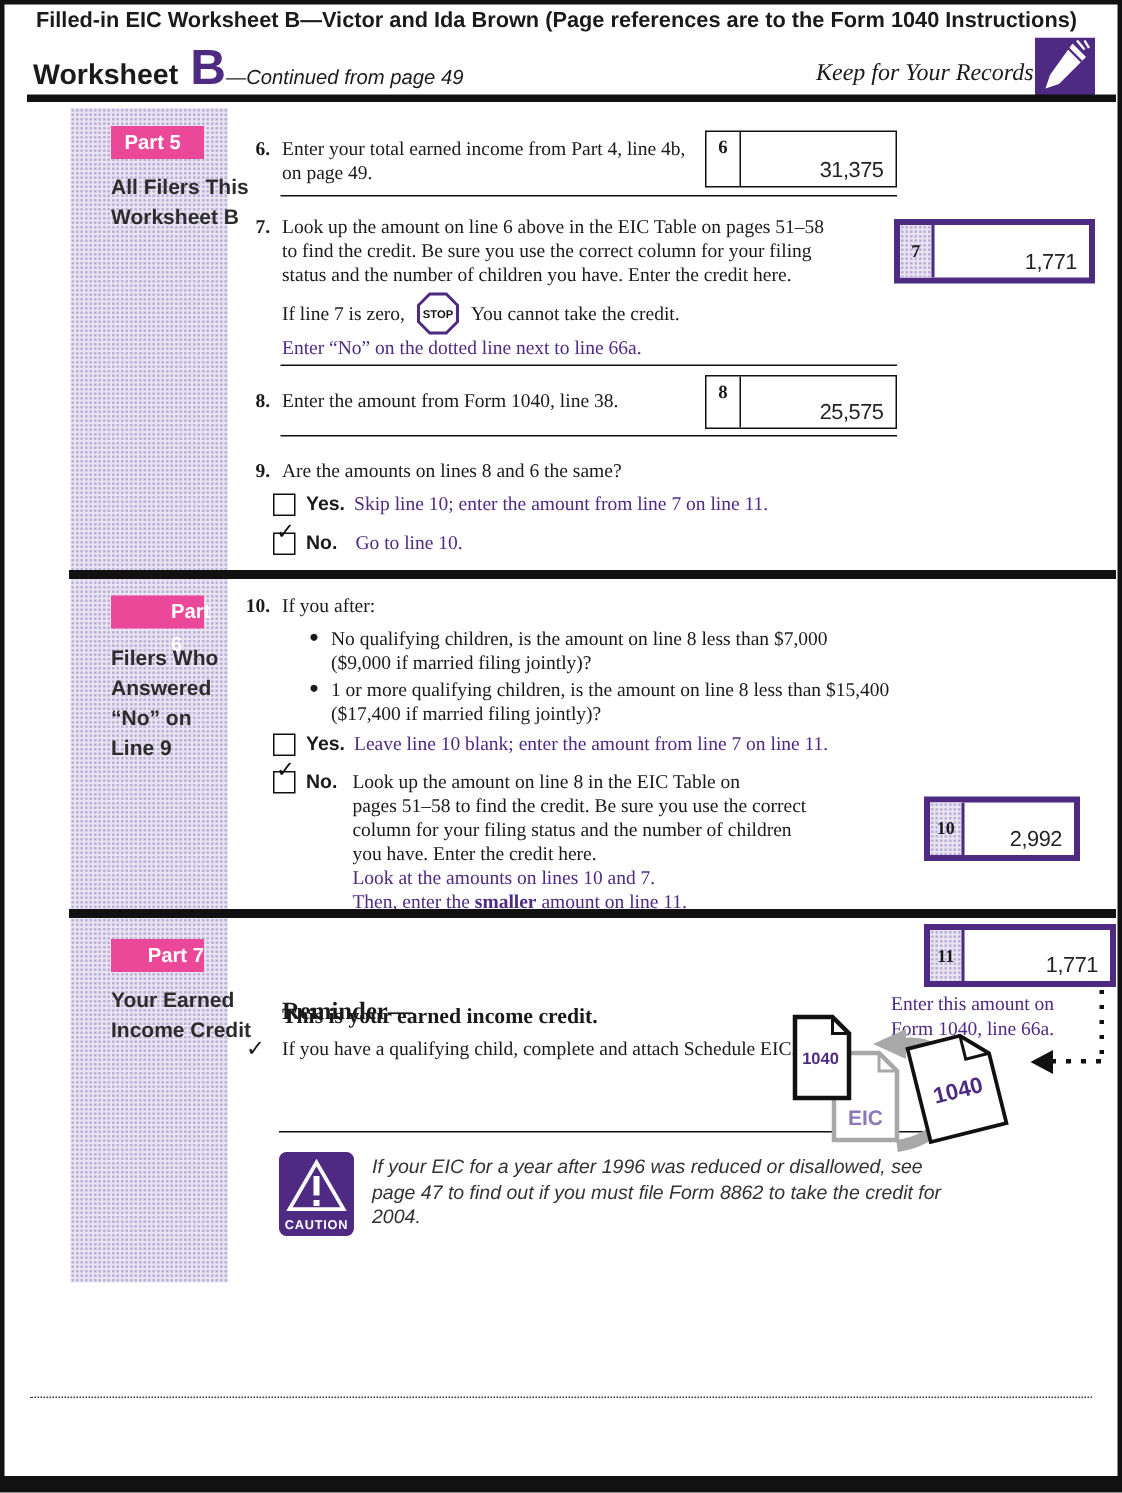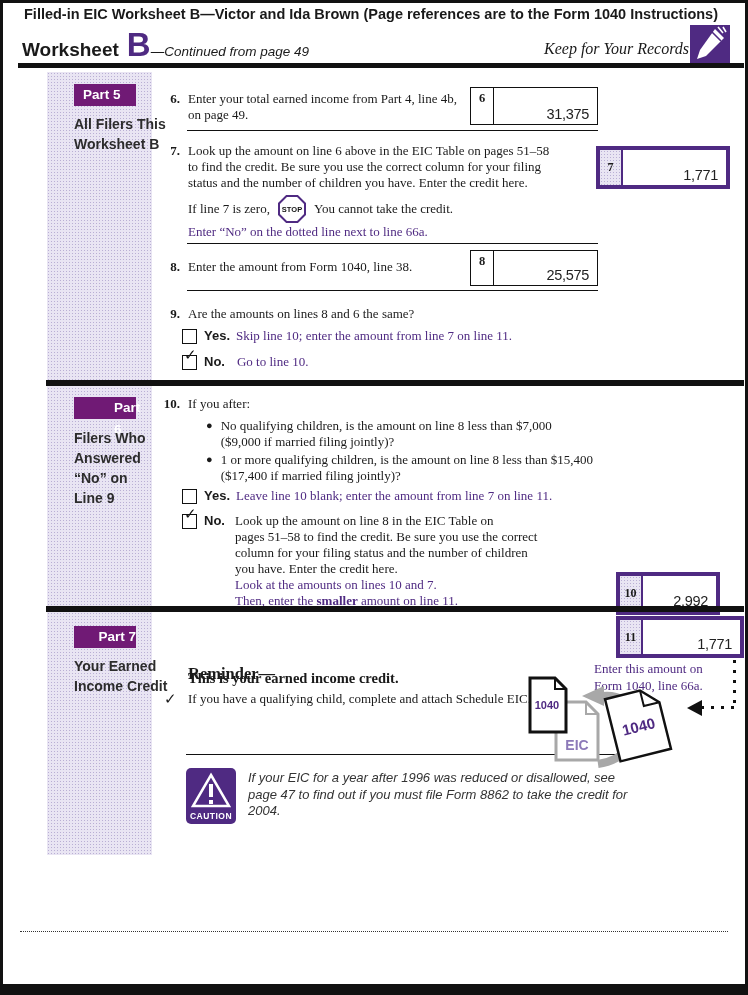--- a/index.html
+++ b/index.html
@@ -7,21 +7,21 @@
         font-family:"Liberation Serif",serif;color:#1a1a1a;overflow:hidden;}
   .frame{position:absolute;inset:0;border:3px solid #111;pointer-events:none;z-index:50;}
   .abs{position:absolute;}
   .sans{font-family:"Liberation Sans",sans-serif;}
   .serif{font-family:"Liberation Serif",serif;}
   .pre{white-space:pre-line;}
   .purple{color:#4F2A82;}
   .dots{background-color:#E9E5F3;
         background-image:radial-gradient(#B9AFD4 0.8px, transparent 1px);
         background-size:3px 3px;}
-  .ptab{background:#701a75;color:#fff;font-family:"Liberation Sans",sans-serif;
+  .ptab{background:#ec4899;color:#fff;font-family:"Liberation Sans",sans-serif;
         font-weight:bold;font-size:13.5px;width:62px;height:22px;line-height:22px;
         padding-left:9px;box-sizing:border-box;}
   .pcap{font-family:"Liberation Sans",sans-serif;font-weight:bold;font-size:14px;
         color:#2c2c2c;line-height:20px;white-space:pre-line;}
   .lnum{font-weight:bold;font-size:13px;width:26px;text-align:right;}
   .btxt{font-size:13px;line-height:16px;}
   .rule{height:0;border-top:1.6px solid #111;}
   .divider{height:6px;background:#111;}
   .bx{display:flex;border:1.6px solid #111;background:#fff;box-sizing:border-box;}
   .bx .lbl{width:22px;border-right:1.6px solid #111;font-weight:bold;font-size:12.5px;
@@ -176,21 +176,21 @@
     <span style="display:inline-block;width:345px;">
       <span class="btxt pre">Look up the amount on line 8 in the EIC Table on
 pages 51–58 to find the credit. Be sure you use the correct
 column for your filing status and the number of children
 you have. Enter the credit here.</span><br>
       <span class="btxt purple">Look at the amounts on lines 10 and 7.</span><br>
       <span class="btxt purple"><span>Then, enter the </span><b>smaller</b><span> amount on line 11.</span></span>
     </span>
   </div>
 
-  <div class="abs bxp" style="left:616px;top:531px;width:104px;height:43px;margin-top:41px;">
+  <div class="abs bxp" style="left:616px;top:531px;width:104px;height:43px;">
     <div class="lbl dots">10</div>
     <div class="val">2,992</div>
   </div>
 
   <div class="abs divider" style="left:46px;top:606px;width:698px;"></div>
 
   <div class="abs" style="left:188px;top:625px;font-weight:bold;font-size:14.5px;margin-top:45px;">This is your earned income credit.</div>
 
   <div class="abs bxp" style="left:616px;top:616px;width:128px;height:42px;">
     <div class="lbl dots">11</div>

